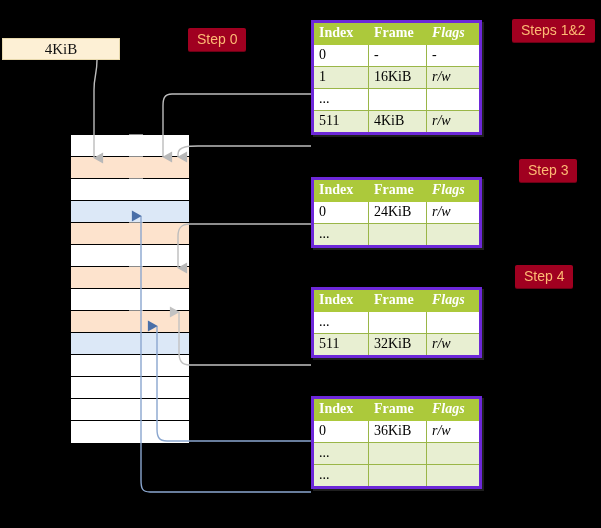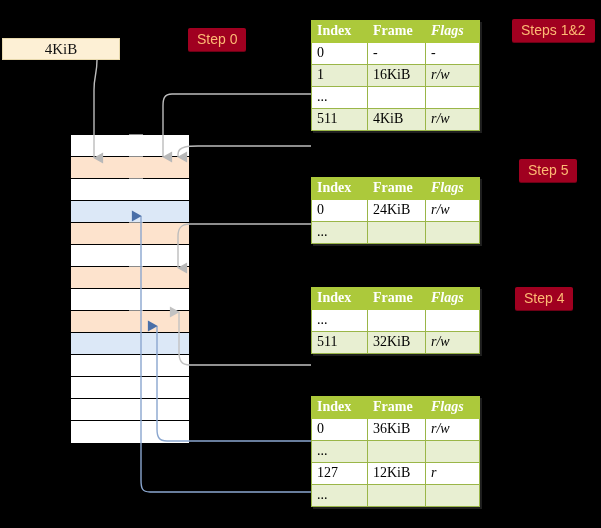--- a/index.html
+++ b/index.html
@@ -71,21 +71,21 @@
     border-top: 1px solid #8a8a8a;
   }
 
   
   .ptable {
     position: absolute;
     border-collapse: collapse;
     background: #b91c1c;
     font-size: 14px;
     color: #000;
-    border: 1px solid #6d28d9;
+    border: 3px solid #6d28d9;
     box-shadow: 2px 2px 0 rgba(255,255,255,0.12);
   }
   .ptable td, .ptable th {
     border: 1px solid #9ab648;
     padding: 2px 5px 3px 5px;
     height: 19px;
     box-sizing: border-box;
     text-align: left;
     font-weight: normal;
     white-space: nowrap;
@@ -141,22 +141,22 @@
       <div class="memrow blue"></div>
       <div class="memrow"></div>
       <div class="memrow"></div>
       <div class="memrow"></div>
       <div class="memrow"></div>
     </div>
 
   <div id="badges">
       <div class="step-badge" style="left: 188px; top: 28px;">Step 0</div>
       <div class="step-badge" style="left: 512px; top: 19px;">Steps 1&amp;2</div>
-      <div class="step-badge" style="left: 519px; top: 159px;">Step 5</div>
-      <div class="step-badge" style="left: 515px; top: 265px; margin-top: 22px;">Step 4</div>
+      <div class="step-badge" style="left: 519px; top: 159px;">Step 3</div>
+      <div class="step-badge" style="left: 515px; top: 265px;">Step 4</div>
     </div>
 
   <div id="tables">
       <table class="ptable" style="left: 311px; top: 20px;">
         <thead>
           <tr>
             <th class="col-index">Index</th>
             <th class="col-frame">Frame</th>
             <th class="col-flags">Flags</th>
           </tr>
@@ -237,25 +237,20 @@
         <tbody>
           <tr class="plain">
             <td class="col-index">0</td>
             <td class="col-frame">36KiB</td>
             <td class="col-flags">r/w</td>
           </tr>
           <tr class="alt">
             <td class="col-index">...</td>
             <td class="col-frame"></td>
             <td class="col-flags"></td>
-          </tr>
-          <tr class="plain">
-            <td class="col-index">127</td>
-            <td class="col-frame">12KiB</td>
-            <td class="col-flags">r</td>
           </tr>
           <tr class="alt">
             <td class="col-index">...</td>
             <td class="col-frame"></td>
             <td class="col-flags"></td>
           </tr>
         </tbody>
       </table>
     </div>
 

